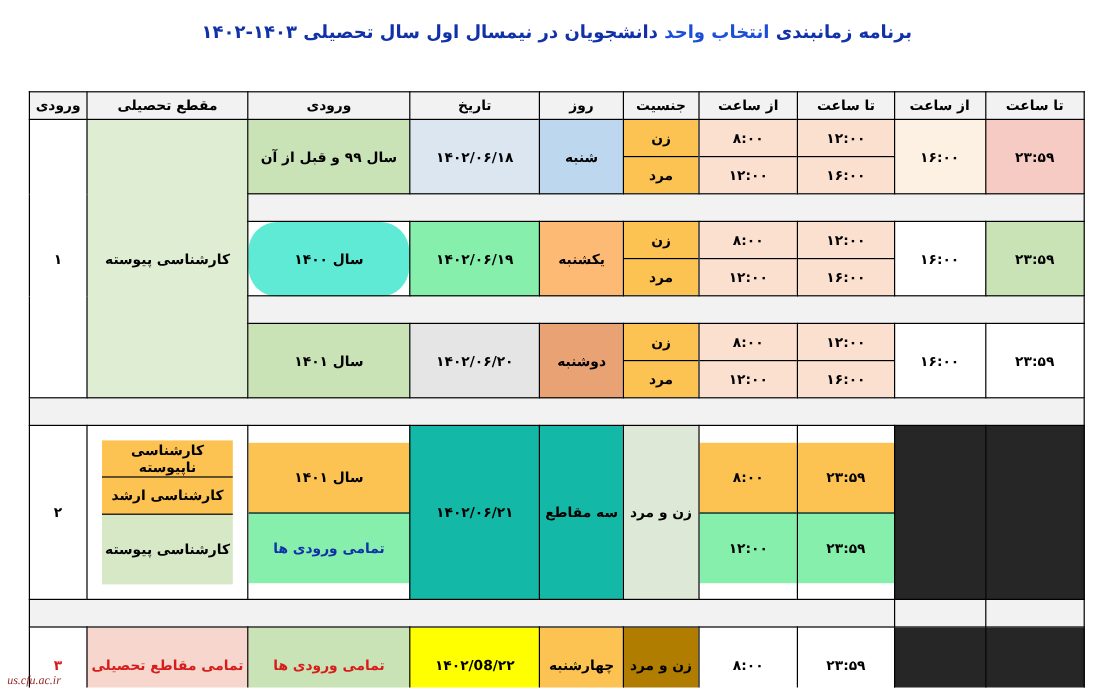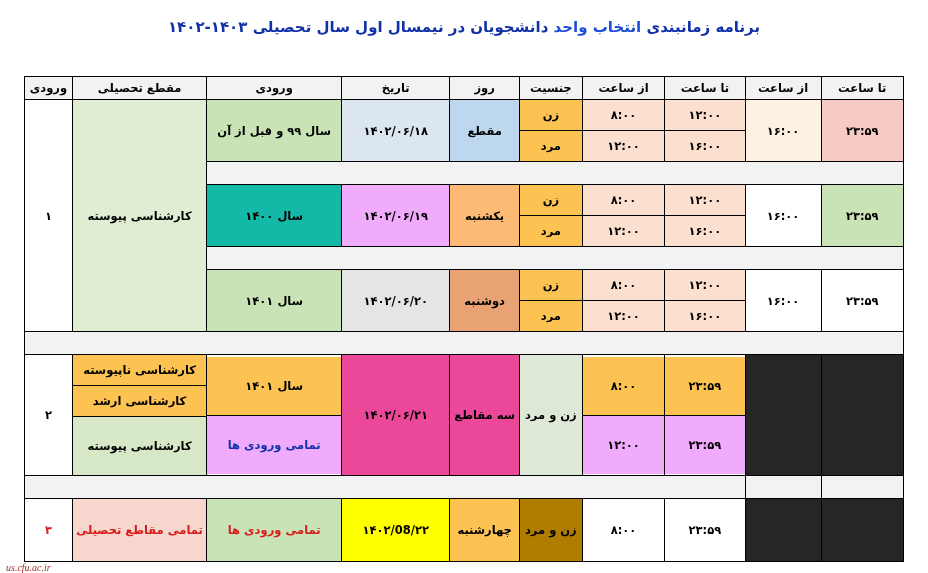--- a/index.html
+++ b/index.html
@@ -71,29 +71,29 @@
   .c-pink{background:#f6cbc4;}
   .c-cream{background:#fdf1e3;}
   .c-green{background:#c9e3b6;}
   .c-lgreen{background:#dfeed2;}
   .c-peachlite{background:#fbe0cf;}
   .c-orange{background:#e5e5e5;}
   .c-orange2{background:#e9a274;}
   .c-amber{background:#fcc252;}
   .c-amber2{background:#fdba74;}
   .c-blue{background:#bcd7ee;}
-  .c-blue2{background:#f0abfc;}
-  .c-blue3{background:#14b8a6;}
+  .c-blue2{background:#86efac;}
+  .c-blue3{background:#5eead4;border-radius:24px;}
   .c-bluegrey{background:#dce6f1;}
   .c-white{background:#ffffff;}
   .c-black{background:#262626;}
   .c-darkgold{background:#b07d00;}
   .c-yellow{background:#ffff00;}
   .c-lgreen2{background:#d6e8c6;}
-  .c-mint{background:#ec4899;}
+  .c-mint{background:#14b8a6;}
   .c-seafoam{background:#dde9d6;}
   .c-skin{background:#f7d7cd;}
   .red-text{color:#d81c1c;}
   .blue-text{color:#1131a8;}
   .watermark{
     position:absolute;
     left:6px; bottom:0;
     font-size:10px;
     color:#9a2a2a;
     font-style:italic;
@@ -171,21 +171,21 @@
               <tbody>
             <tr>
                   <td class="c-amber">زن</td>
                 </tr>
             <tr>
                   <td class="c-amber">مرد</td>
                 </tr>
           </tbody>
             </table>
         </td>
-        <td class="c-blue">مقطع</td>
+        <td class="c-blue">شنبه</td>
         <td class="c-bluegrey">۱۴۰۲/۰۶/۱۸</td>
         <td class="c-green">سال ۹۹ و قبل از آن</td>
         <td class="c-lgreen" rowspan="5">کارشناسی پیوسته</td>
         <td class="c-white" rowspan="5">۱</td>
       </tr>
 
       <tr class="spacer">
         <td colspan="8"></td>
       </tr>
 
@@ -320,21 +320,21 @@
               <tbody>
             <tr>
                   <td class="c-amber" style="height:56px">سال ۱۴۰۱</td>
                 </tr>
             <tr>
                   <td class="c-blue2 blue-text" style="height:56px">تمامی ورودی ها</td>
                 </tr>
           </tbody>
             </table>
         </td>
-        <td class="c-white" style="padding:0">
+        <td class="c-white" style="padding:12px">
           <table class="sub">
               <tbody>
             <tr>
                   <td class="c-amber" style="height:28px">کارشناسی ناپیوسته</td>
                 </tr>
             <tr>
                   <td class="c-amber" style="height:28px">کارشناسی ارشد</td>
                 </tr>
             <tr>
                   <td class="c-lgreen2" style="height:56px">کارشناسی پیوسته</td>

